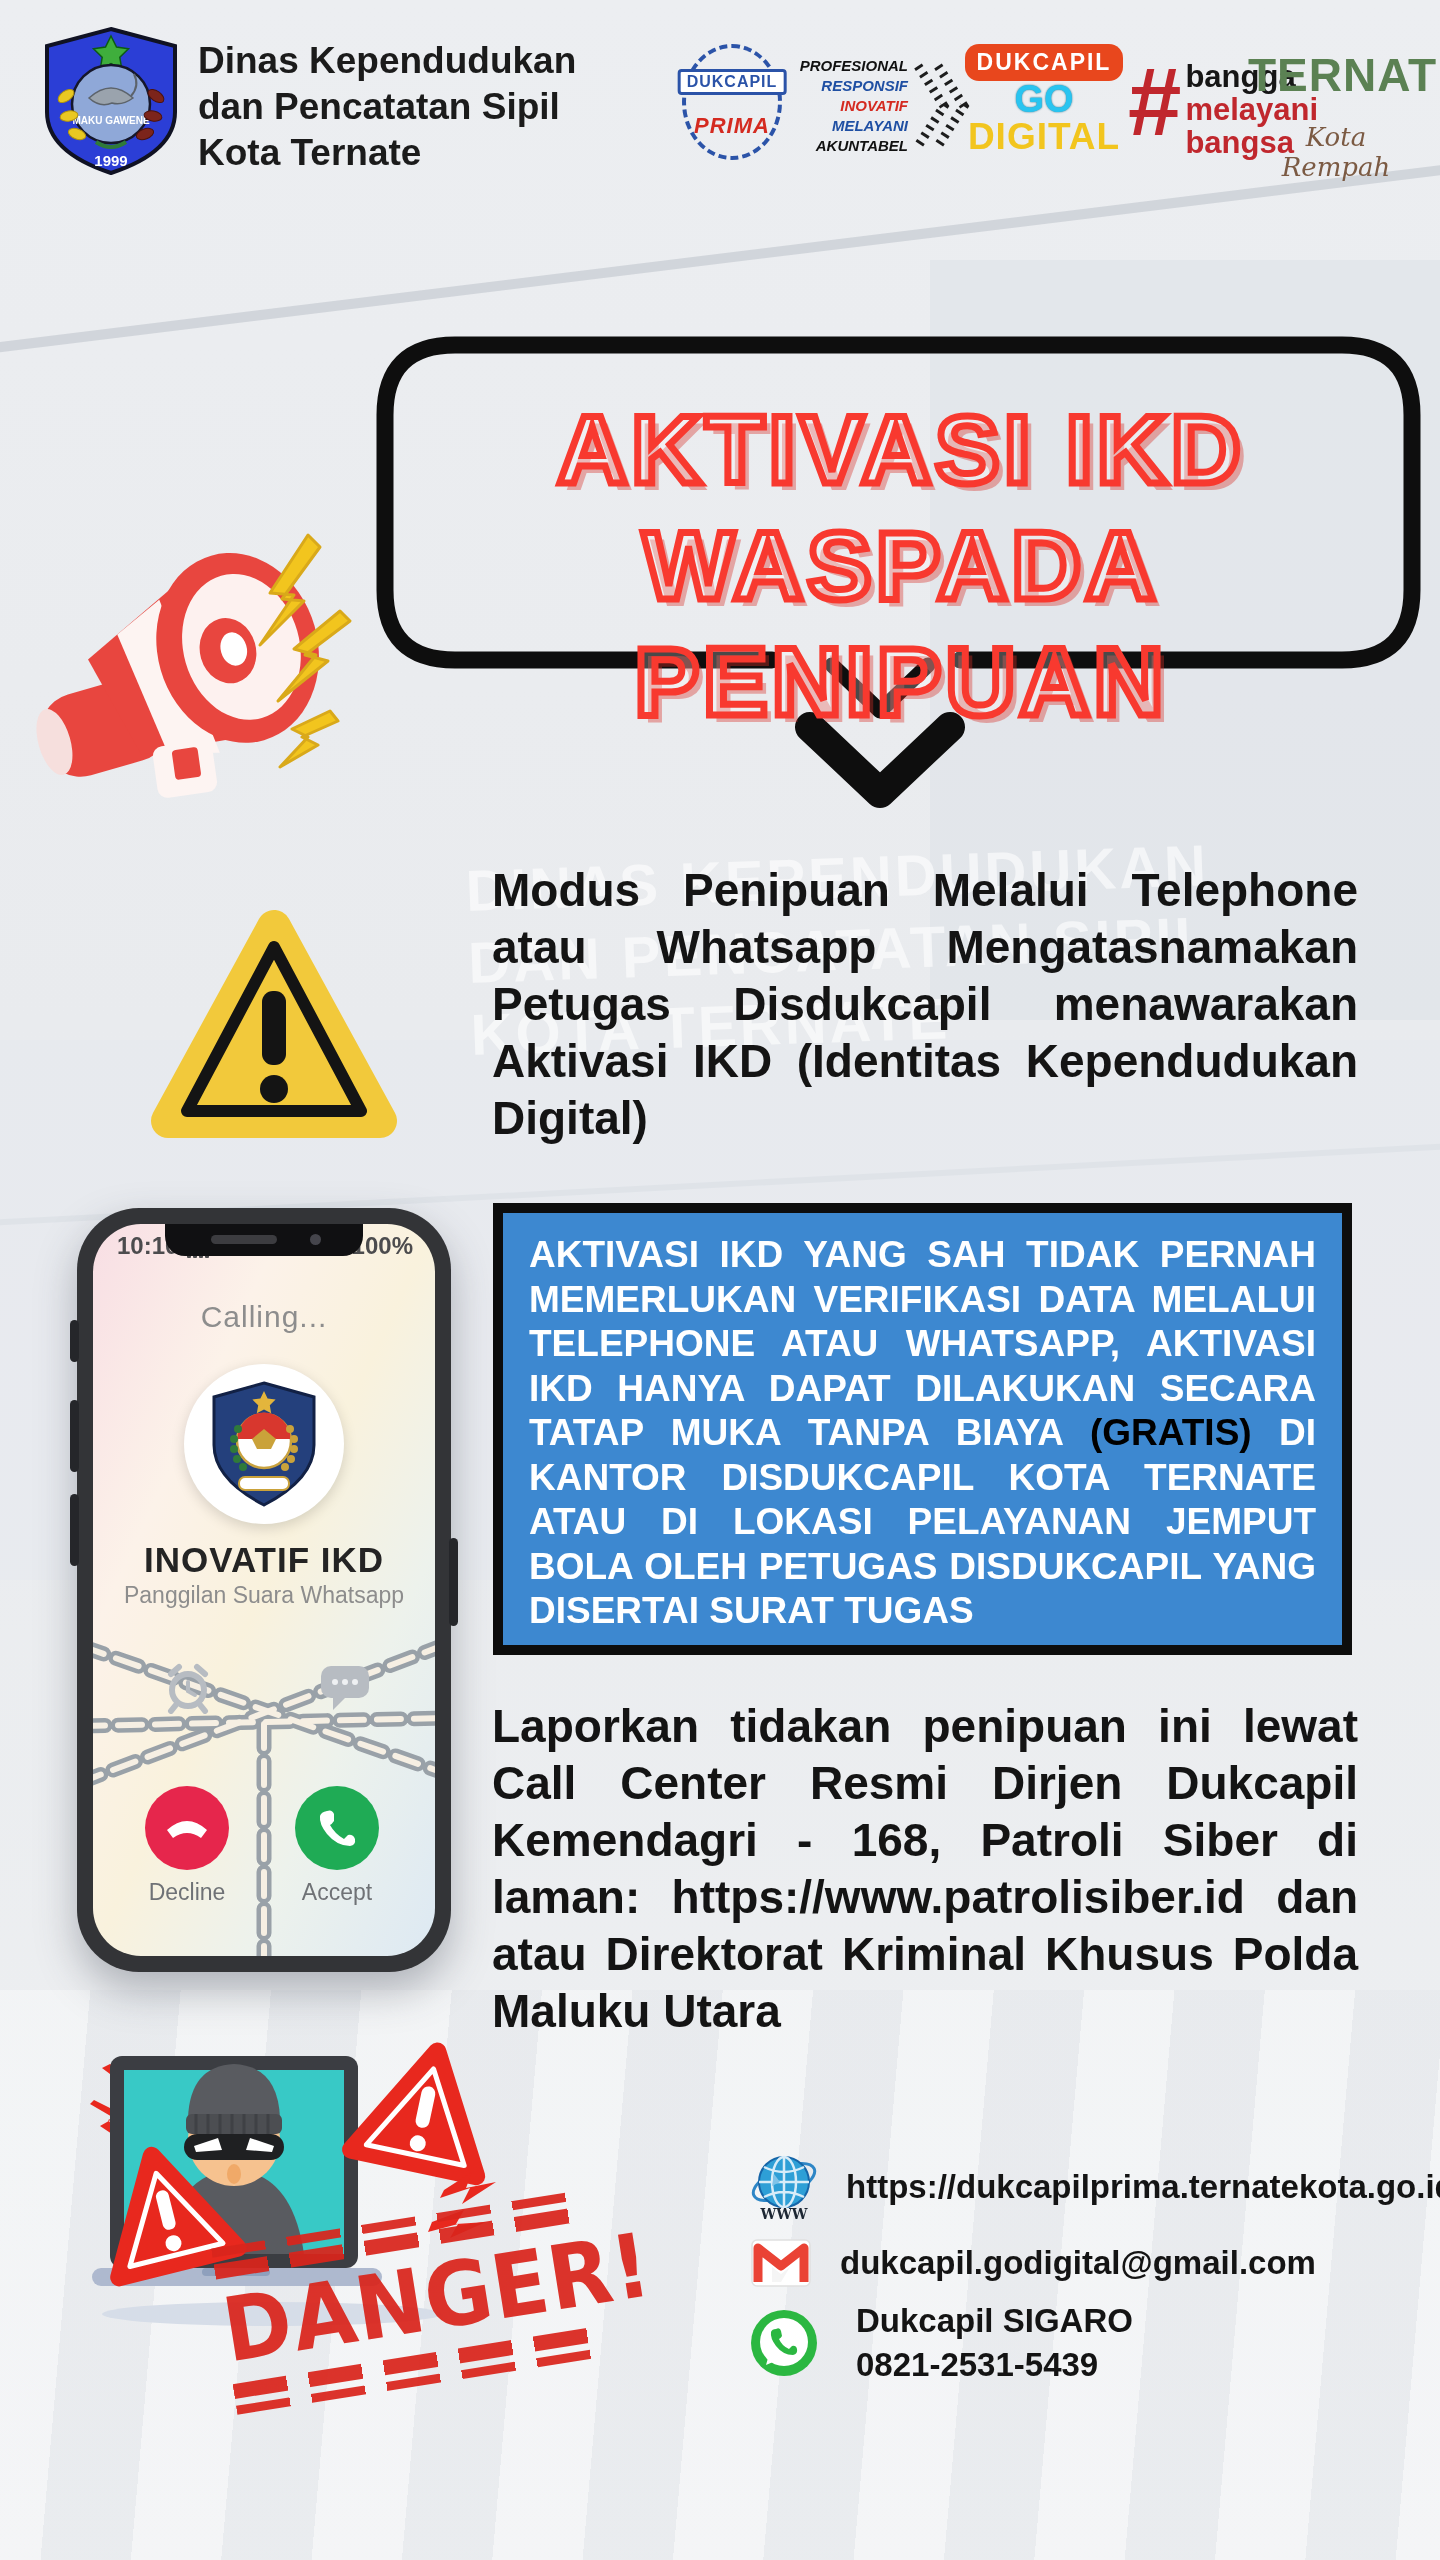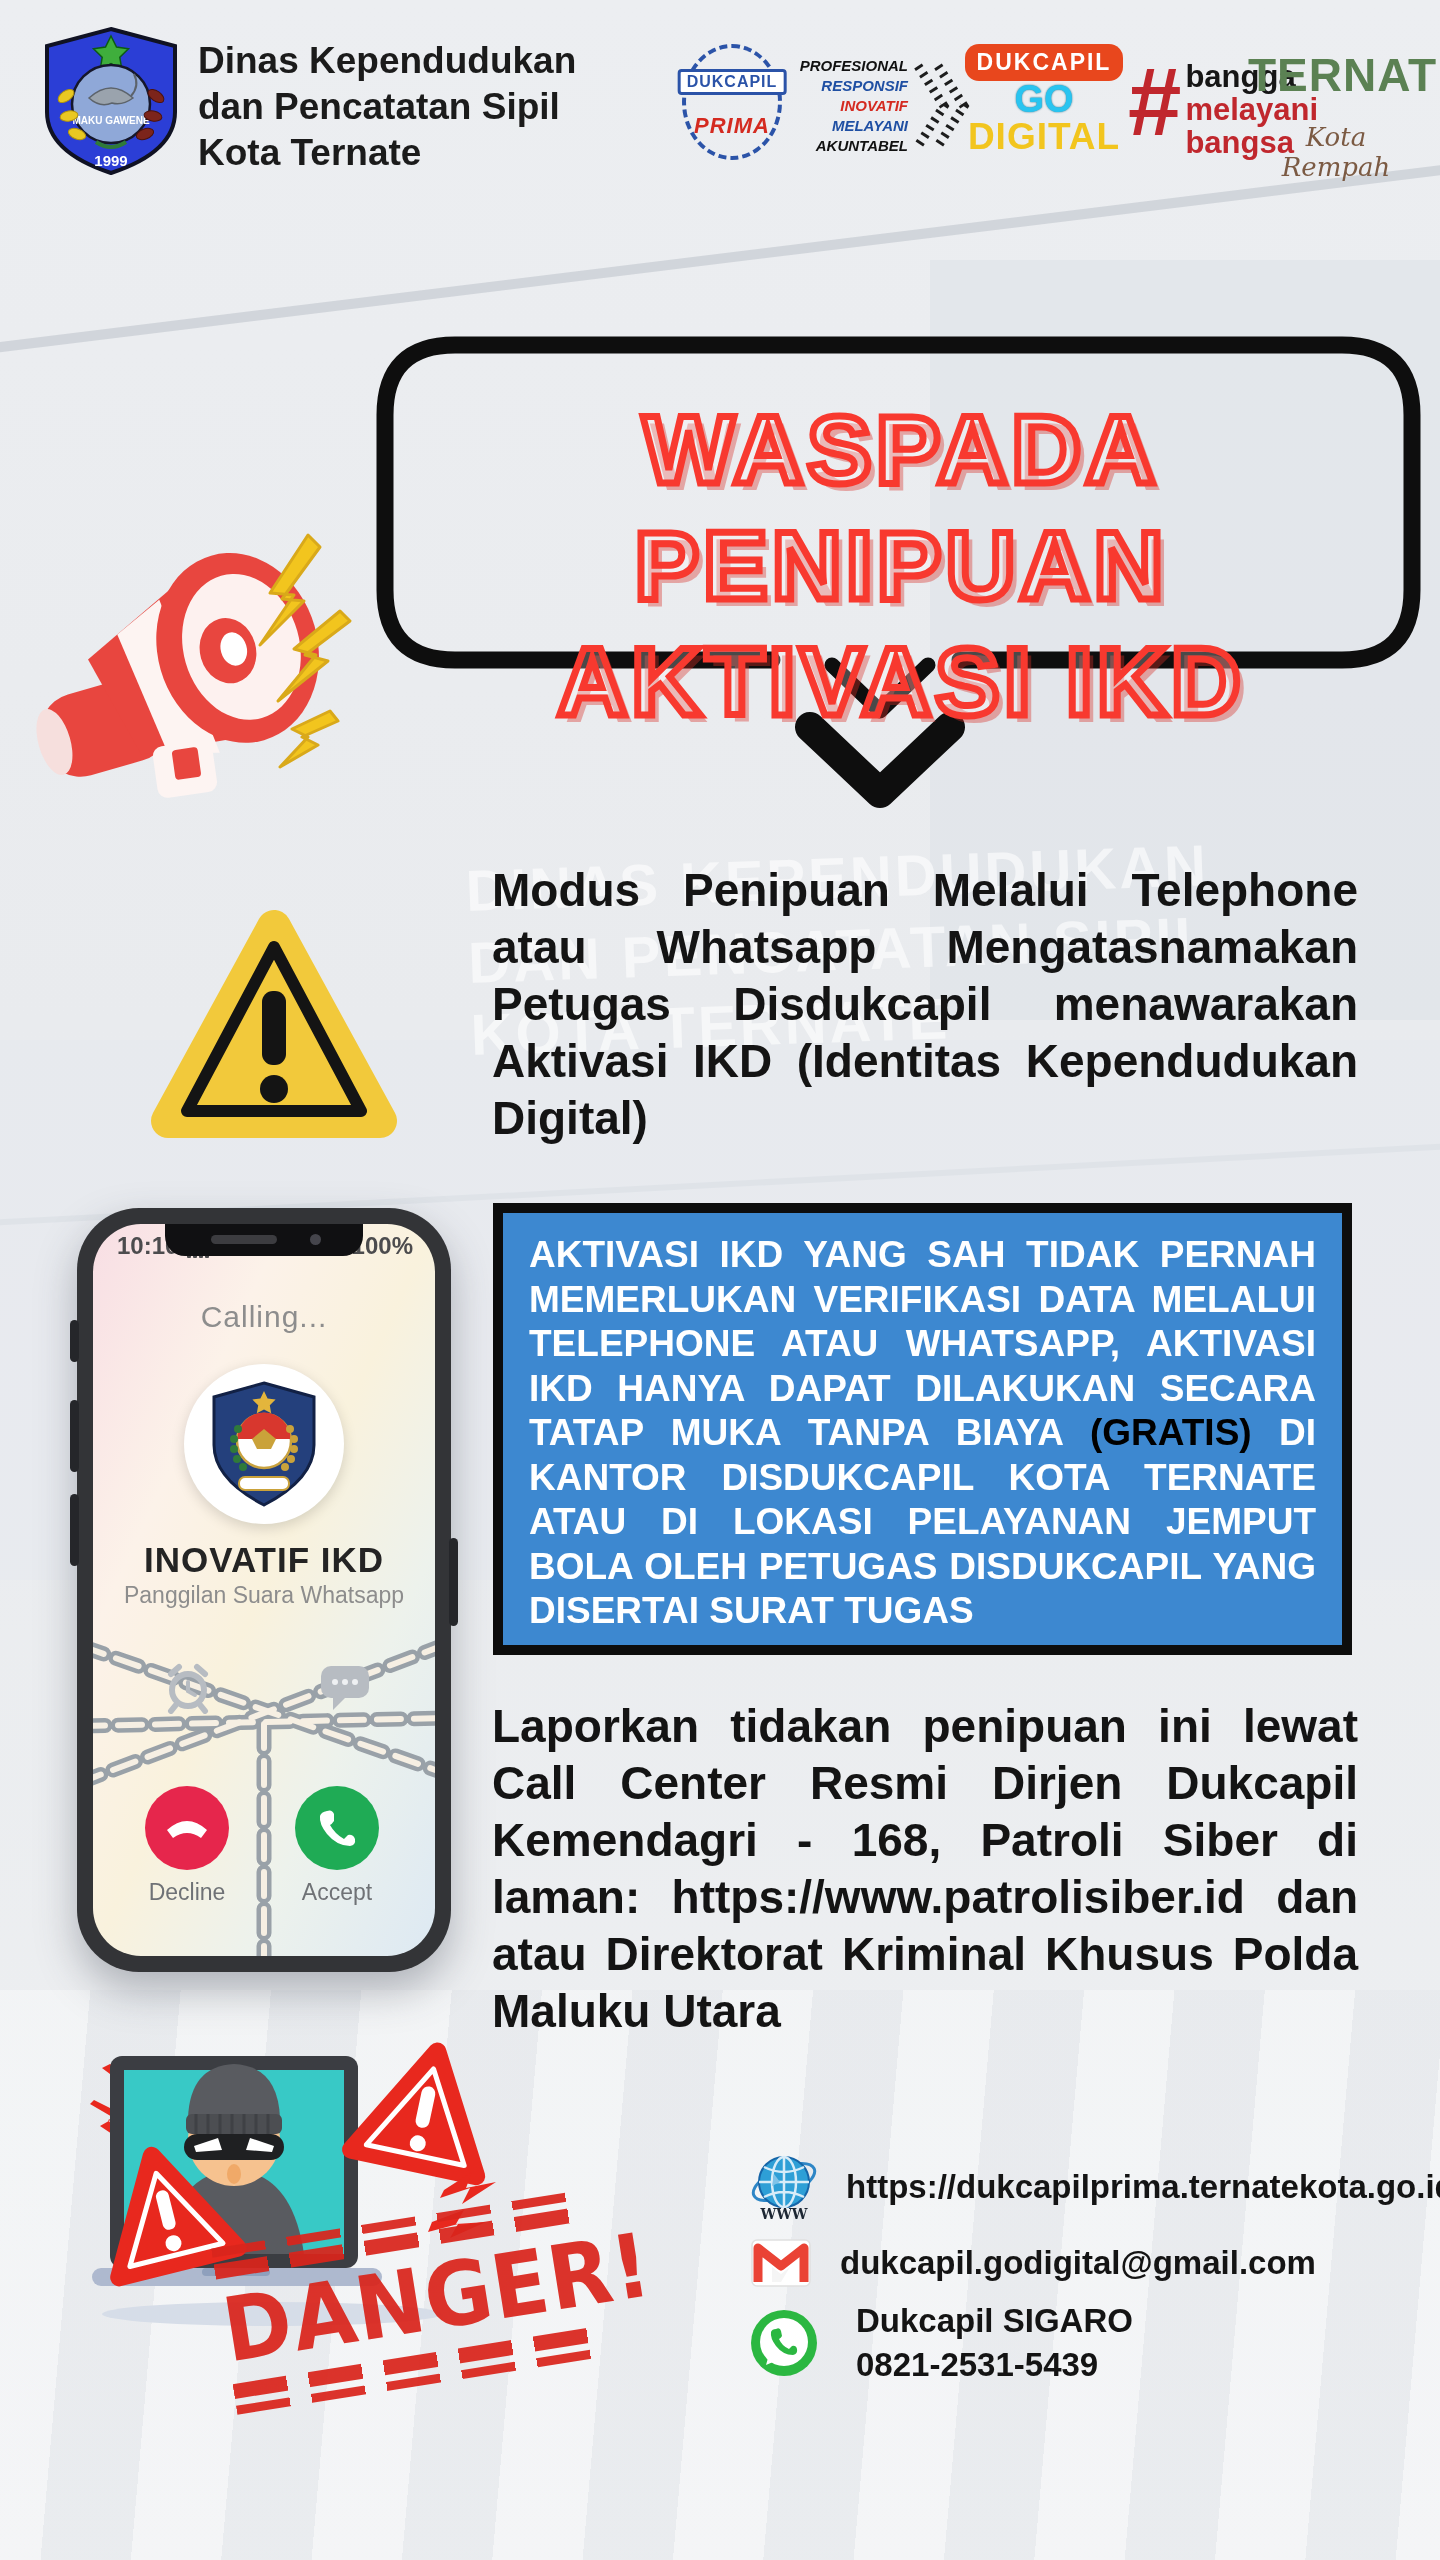--- a/index.html
+++ b/index.html
@@ -178,22 +178,22 @@
     <div class="name">TERNATE</div>
     <div class="tag">Kota Rempah</div>
   </div>
 
   <svg class="title-frame" width="1060" height="480" viewBox="0 0 1060 480">
     <path d="M 585 325 L 967 325 Q 1037 325 1037 255 L 1037 80 Q 1037 10 967 10 L 80 10 Q 10 10 10 80 L 10 255 Q 10 325 80 325 L 397 325" fill="none" stroke="#0e0e0e" stroke-width="17" stroke-linecap="round"></path>
     <polyline points="457,330 505,376 553,330" fill="none" stroke="#0e0e0e" stroke-width="15" stroke-linecap="round" stroke-linejoin="round"></polyline>
     <polyline points="435,392 505,458 575,392" fill="none" stroke="#0e0e0e" stroke-width="30" stroke-linecap="round" stroke-linejoin="round"></polyline>
   </svg>
   <div class="title-text">
+    <div>AKTIVASI IKD</div>
     <div>WASPADA PENIPUAN</div>
-    <div>AKTIVASI IKD</div>
   </div>
 
   <svg class="megaphone" width="345" height="290" viewBox="0 0 345 290">
     <g transform="rotate(-16 170 150)">
       <rect x="18" y="148" width="130" height="84" rx="38" fill="#e8463f"></rect>
       <ellipse cx="30" cy="190" rx="16" ry="34" fill="#f6dfdd"></ellipse>
       <polygon points="85,120 212,62 240,240 110,226" fill="#e8463f"></polygon>
       <polygon points="120,104 170,82 186,246 136,232" fill="#fdf4f2"></polygon>
       <ellipse cx="232" cy="150" rx="80" ry="96" fill="#e8463f"></ellipse>
       <ellipse cx="236" cy="150" rx="58" ry="74" fill="#fdf1ef"></ellipse>

